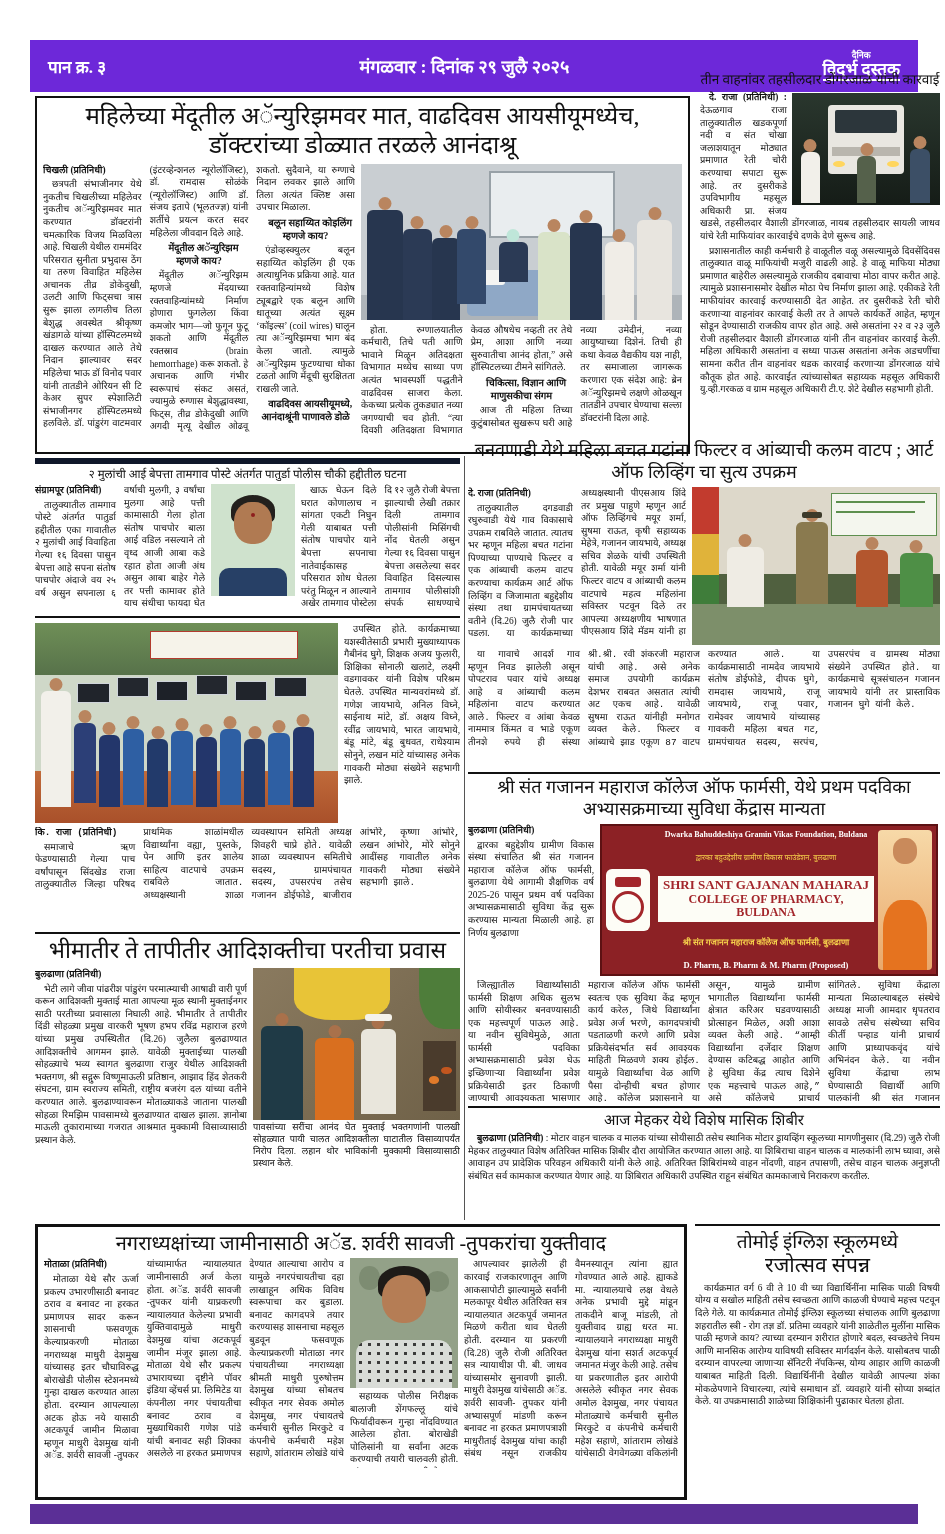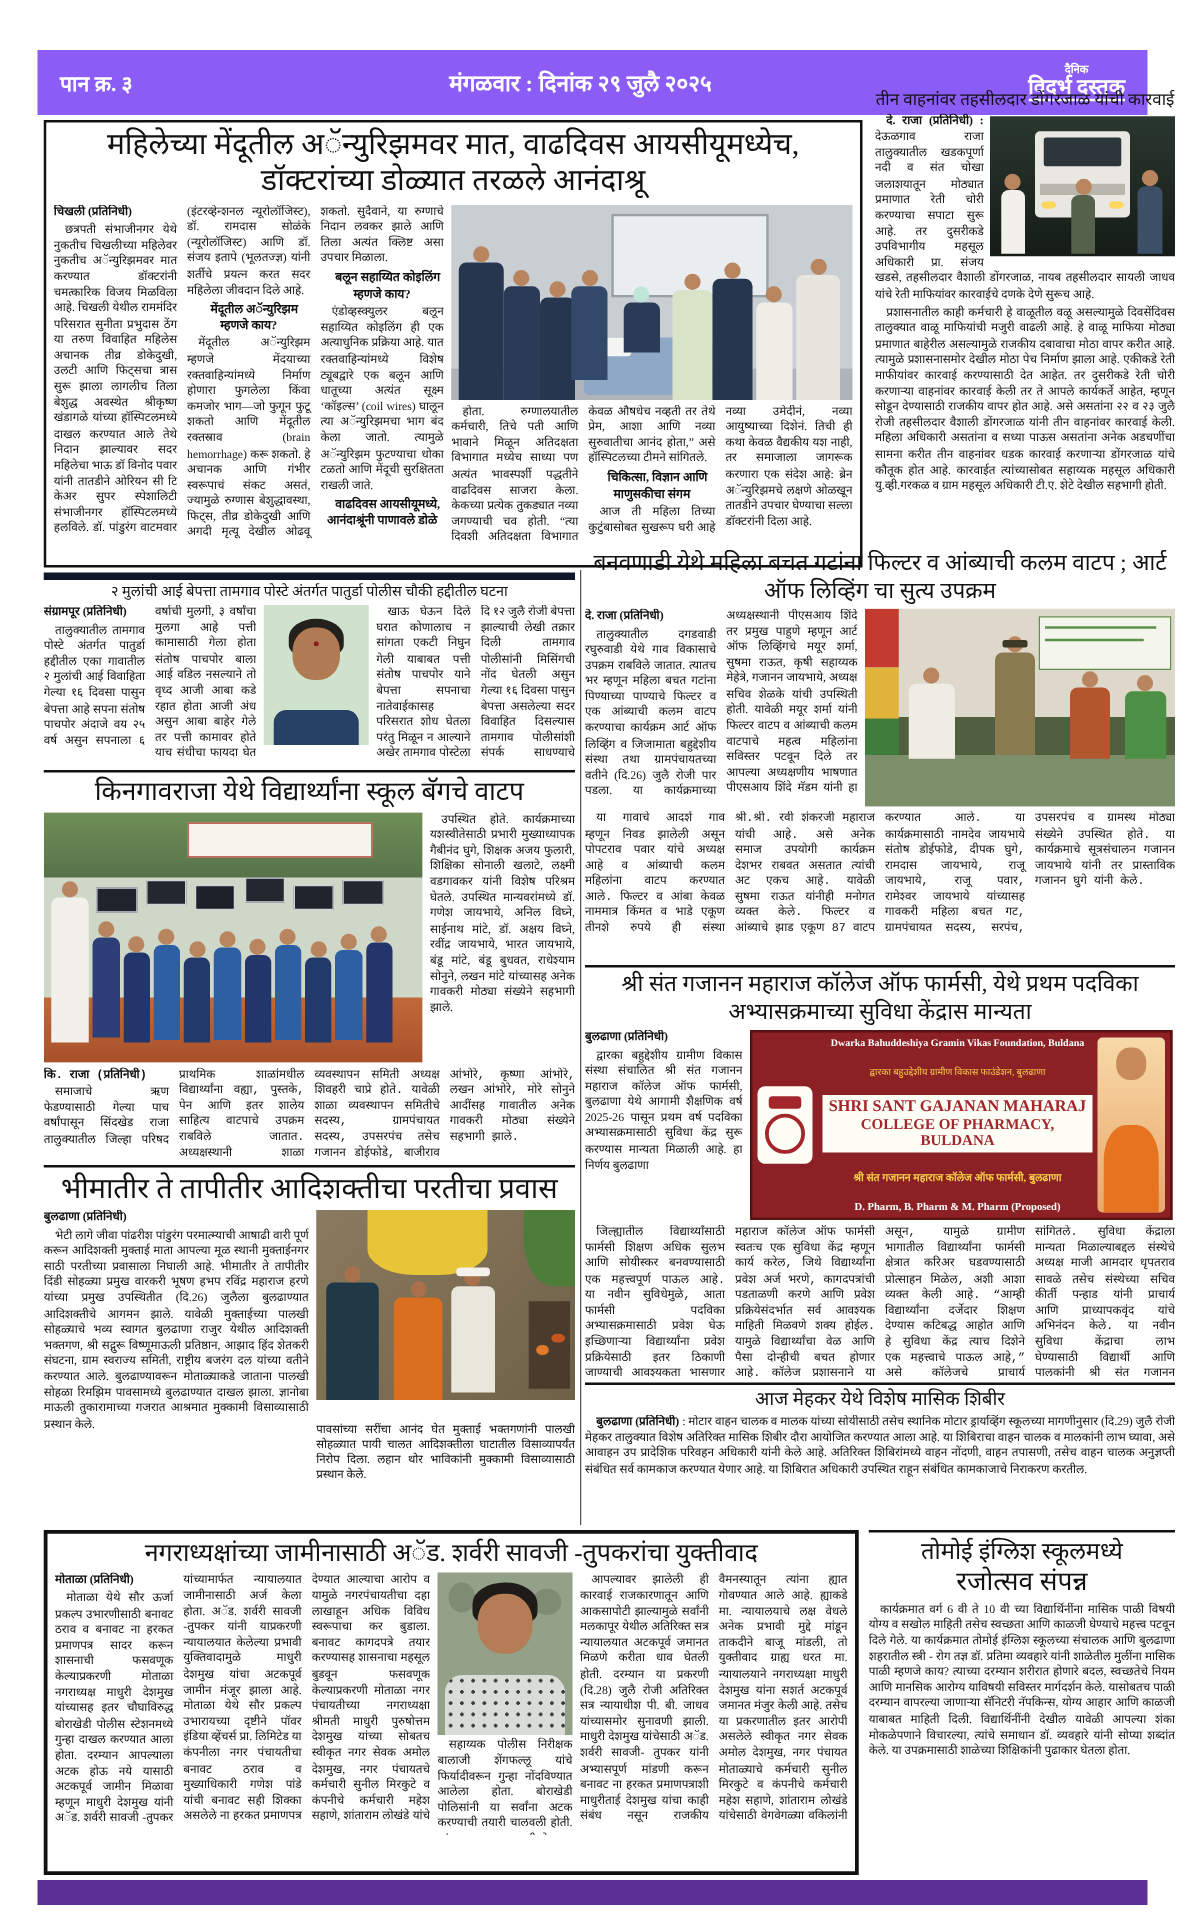--- a/index.html
+++ b/index.html
@@ -1,19 +1,19 @@
 <!DOCTYPE html>
 <html lang="mr"><head>
 <meta charset="utf-8">
 <style>
   html,body{margin:0;padding:0;background:#ffffff;}
   .page{position:relative;width:945px;height:1534px;background:#ffffff;overflow:hidden;
         font-family:"Liberation Serif","DejaVu Serif",serif;color:#111;}
   
-  .masthead{position:absolute;left:30px;top:40px;width:888px;height:52px;background:#8b5cf6;
+  .masthead{position:absolute;left:30px;top:40px;width:888px;height:52px;background:#6d28d9;
             color:#fff;display:flex;align-items:center;justify-content:space-between;
             padding:0 18px;box-sizing:border-box;}
   .masthead .pageno{font-size:17px;font-weight:bold;}
   .masthead .pdate{font-size:18px;font-weight:bold;}
   .brandwrap{text-align:center;line-height:1.05;}
   .brand-top{font-size:9px;font-weight:bold;display:block;}
   .brand-main{font-size:17px;font-weight:bold;border-bottom:2px solid #fff;display:block;}
   
   .art{position:absolute;box-sizing:border-box;overflow:hidden;}
   .hl{font-weight:normal;text-align:center;line-height:1.22;margin:0 0 3px;}
@@ -25,21 +25,21 @@
   .cols3{column-count:3;column-gap:8px;}
   .cols4{column-count:4;column-gap:8px;font-family:Liberation Mono, monospace;}
   .row{display:flex;gap:6px;}
   .rule-t{border-top:2px solid #111;}
   
   .ph{position:relative;overflow:hidden;flex:none;}
   .abs{position:absolute;}
   .pr{position:absolute;border-radius:6px 6px 0 0;}
   .hd{position:absolute;left:50%;top:-13px;transform:translateX(-50%);
       width:13px;height:13px;border-radius:50%;background:#b9855f;display:block;}
-  .caption{font-size:9.2px;line-height:1.3;text-align:justify;margin-top:18px;}
+  .caption{font-size:9.2px;line-height:1.3;text-align:justify;margin-top:2px;}
   
   .banner{background:#8c2125;border:2px solid #5c1113;color:#fff;display:flex;flex:none;
           box-sizing:border-box;padding:4px;gap:4px;}
   .banner .mid{flex:1;text-align:center;display:flex;flex-direction:column;justify-content:space-between;}
   .b-en{font-size:8px;font-weight:bold;color:#fff;}
   .b-mr{font-size:7.5px;color:#f6d04b;}
   .b-band{background:#fdfdf6;color:#a3262b;font-weight:bold;padding:2px 0;line-height:1.15;}
   .b-c1{font-size:13px;}.b-c2{font-size:12px;}
   .b-mr2{font-size:8.5px;color:#f6d04b;font-weight:bold;}
   .b-deg{font-size:8.5px;font-weight:bold;color:#fff;}
@@ -154,21 +154,20 @@
         <div class="abs" style="left:50%;top:26%;transform:translateX(-50%);margin-left:0;width:4px;height:4px;background:#8e1d1d;border-radius:50%;"></div>
         <div class="abs" style="left:50%;bottom:0;transform:translateX(-50%);width:68px;height:28px;background:#274066;border-radius:10px 10px 0 0;"></div>
       </div>
       <div class="body cols2" style="flex:1;height:126px;">
         <p>खाऊ घेऊन दिले घरात कोणालाच न सांगता एकटी निघुन गेली याबाबत पत्ती संतोष पाचपोर याने बेपत्ता सपनाचा नातेवाईकासह परिसरात शोध घेतला परंतु मिळून न आल्याने अखेर तामगाव पोस्टेला दि १२ जुलै रोजी बेपत्ता झाल्याची लेखी तक्रार दिली तामगाव पोलीसांनी मिसिंगची नोंद घेतली असुन गेल्या १६ दिवसा पासुन बेपत्ता असलेल्या सदर विवाहित दिसल्यास तामगाव पोलीसांशी संपर्क साधण्याचे आवाहन करण्यात आले.</p>
       </div>
     </div>
   </div>
 
   <div class="art" style="left:35px;top:616px;width:425px;height:312px;border-top:2px solid #111;padding-top:3px;">
-    <h2 class="hl" style="font-size:21px;">किनगावराजा येथे विद्यार्थ्यांना स्कूल बॅगचे वाटप</h2>
     <div class="row" style="margin-top:2px;">
       <div class="ph" style="width:303px;height:200px;background:#cfd8c8;">
         <div class="abs" style="left:0;top:0;width:100%;height:26%;background:linear-gradient(#6f8f57,#57724a);"></div>
         <div class="abs" style="left:38%;top:4%;width:48%;height:13%;background:#f6f3ea;border:1px solid #b23b2e;"></div>
         <div class="abs" style="left:0;bottom:0;width:100%;height:26%;background:linear-gradient(#c06a3a,#a9502a);"></div>
         <i class="pr" style="left:2%;bottom:8%;width:10%;height:58%;background:#f2f0ea;">
             <b class="hd"></b>
           </i>
         <i class="pr" style="left:13%;bottom:10%;width:7%;height:40%;background:#2c3f77;">
             <b class="hd"></b>

